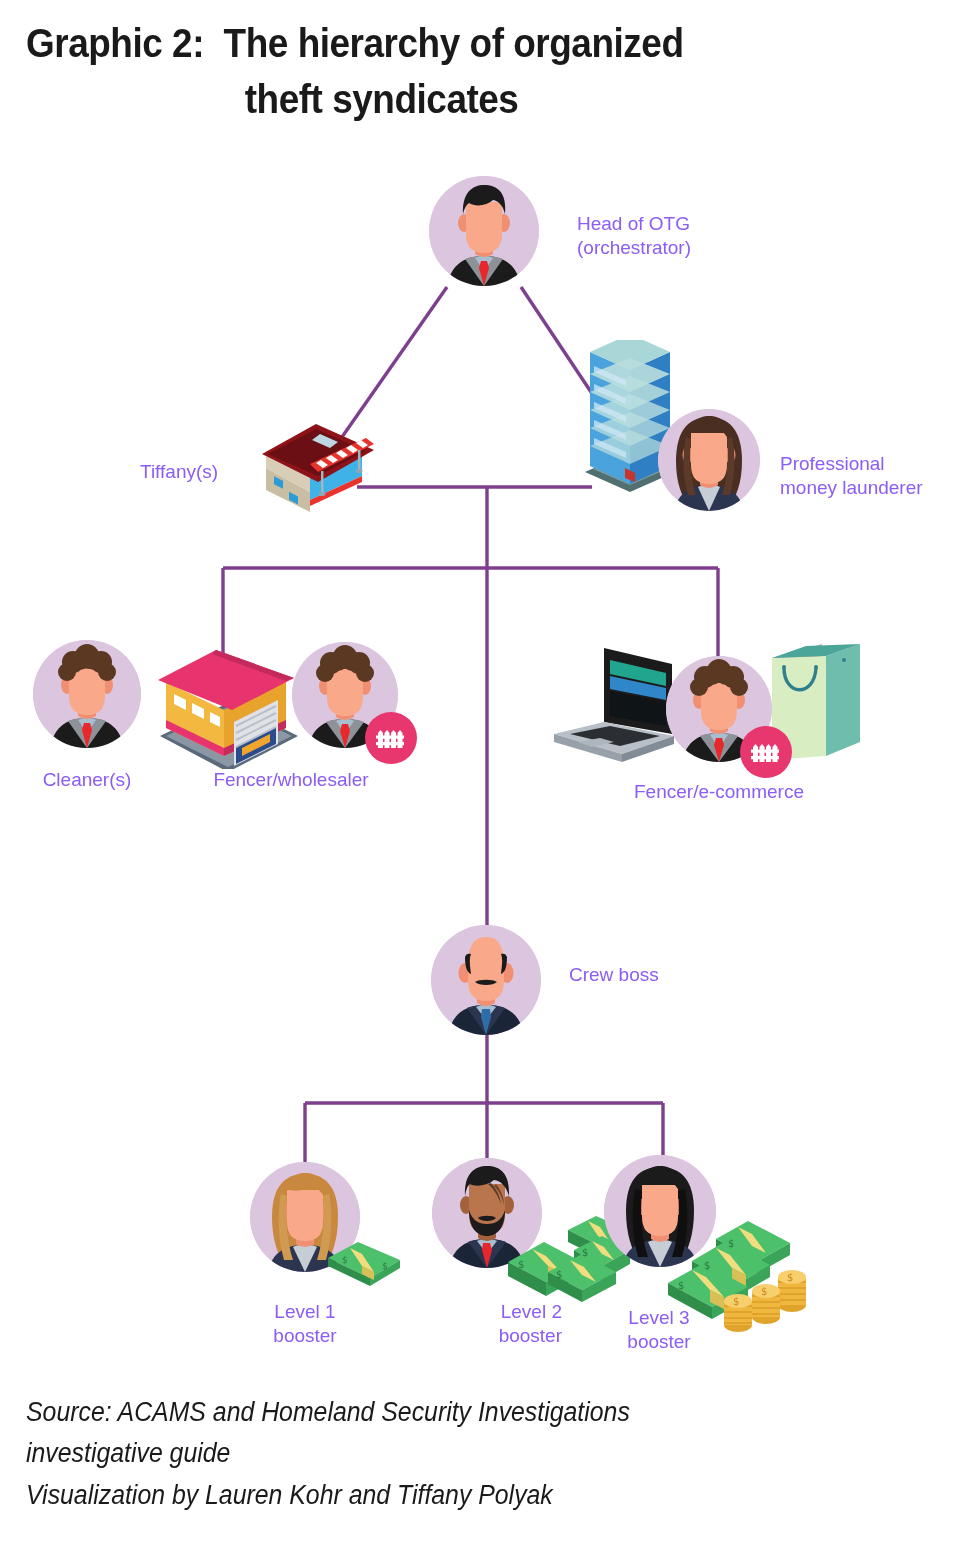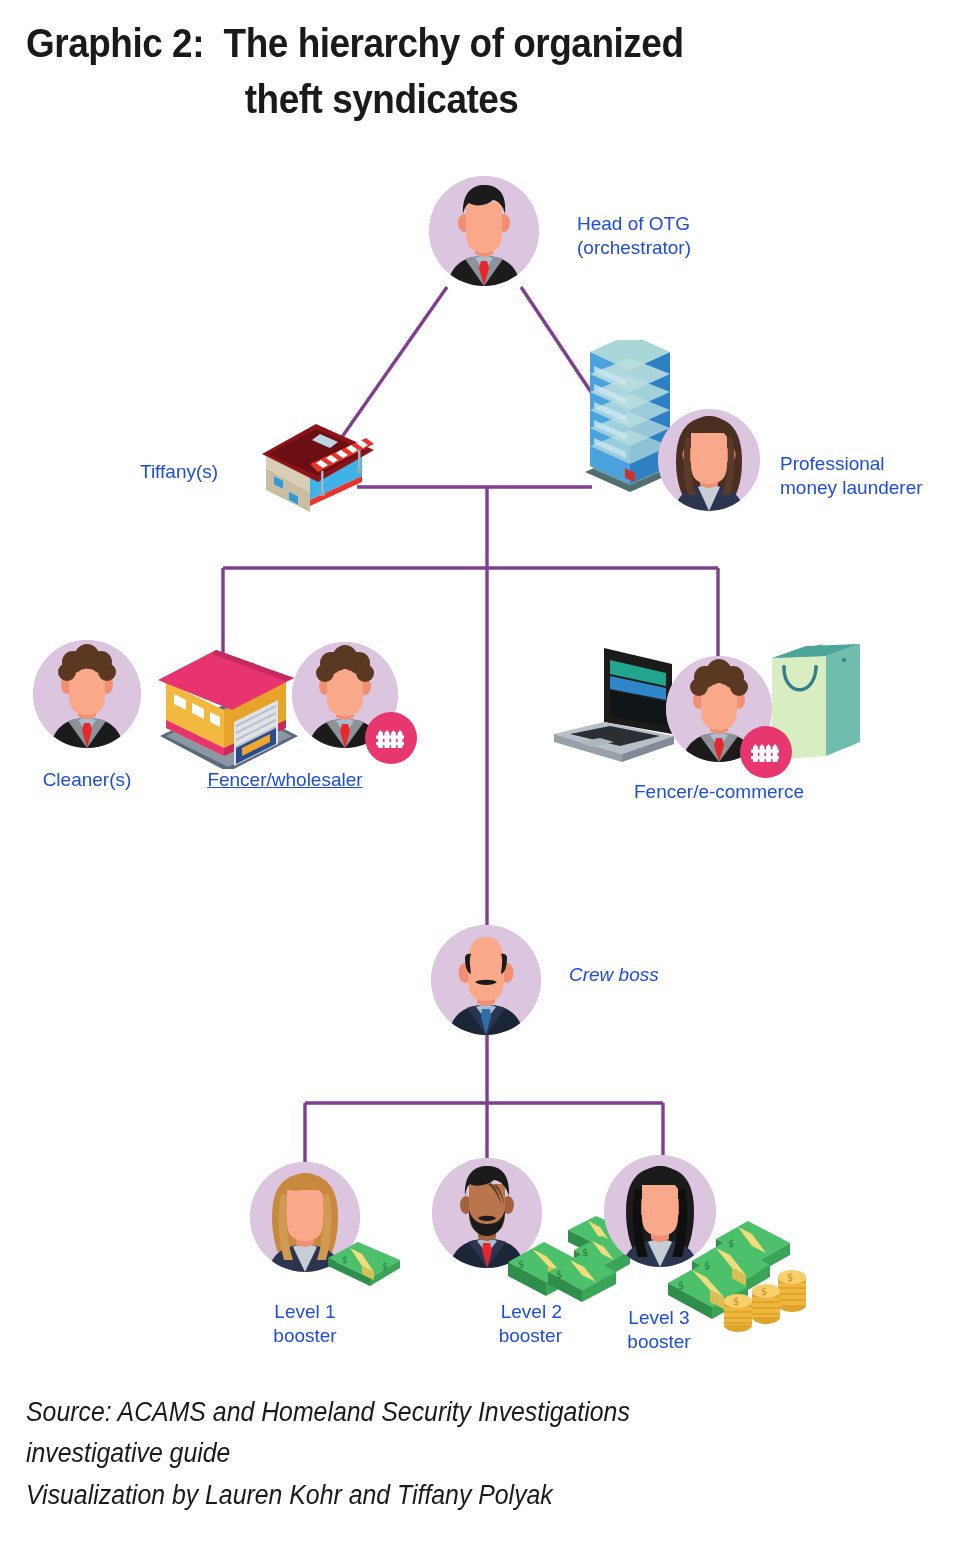--- a/index.html
+++ b/index.html
@@ -51,21 +51,21 @@
   .avatar {
     position: relative;
     border-radius: 50%;
     overflow: hidden;
     background: #dcc5df;
   }
   .label {
     position: absolute;
     font-size: 19px;
     line-height: 1.28;
-    color: #1d4ed8;
+    color: #8b5cf6;
     white-space: pre-line;
     font-family: "Liberation Sans", "DejaVu Sans", sans-serif;
   }
   .label.center { text-align: center; }
   .label.left   { text-align: left; }
 
   
   .fence-badge {
     position: absolute;
     border-radius: 50%;
@@ -341,21 +341,21 @@
       <g fill="#ffffff">
         <path d="M4 12 L6.5 9 L9 12 L9 27 L4 27 Z"></path>
         <path d="M10.5 12 L13 9 L15.5 12 L15.5 27 L10.5 27 Z"></path>
         <path d="M17 12 L19.5 9 L22 12 L22 27 L17 27 Z"></path>
         <path d="M23.5 12 L26 9 L28.5 12 L28.5 27 L23.5 27 Z"></path>
         <rect x="2" y="14.5" width="28" height="3.2"></rect>
         <rect x="2" y="21" width="28" height="3.2"></rect>
       </g>
     </svg>
   </div>
-  <div class="label center" style="left:18px; top:134px; width:230px;text-decoration:underline;">Fencer/wholesaler</div>
+  <div class="label center" style="left:24px; top:134px; width:230px;">Fencer/wholesaler</div>
 </div>
 
 <div class="node" style="left:548px; top:630px;">
 
   <div style="position:absolute; left:0; top:12px;">
     <svg viewBox="0 0 140 120" width="140" height="120">
 
       <path d="M56 6 L124 22 L124 92 L56 80 Z" fill="#1b1b1b"></path>
 
       <path d="M62 16 L118 29 L118 84 L62 74 Z" fill="#1b1b1b"></path>
@@ -447,21 +447,21 @@
       <ellipse cx="76" cy="48" rx="6.5" ry="10" fill="#f08f72"></ellipse>
 
       <path d="M37 40 C37 18 45 12 55 12 C65 12 73 18 73 40 L73 56 q0 20 -18 20 q-18 0 -18 -20 Z" fill="#f9a98a"></path>
 
       <path d="M34 32 C34 44 37 48 40 49 C39 40 38 34 40 29 C37 28 35 29 34 32 Z" fill="#1b1b1b"></path>
       <path d="M76 32 C76 44 73 48 70 49 C71 40 72 34 70 29 C73 28 75 29 76 32 Z" fill="#1b1b1b"></path>
 
       <path d="M44 57 C48 54 62 54 66 57 C62 61 48 61 44 57 Z" fill="#1b1b1b"></path>
     </svg>
   </div>
-  <div class="label left" style="left:138px; top:38px; width:180px;font-style:italic;">Crew boss</div>
+  <div class="label left" style="left:138px; top:38px; width:180px;">Crew boss</div>
 </div>
 
 <div class="node" style="left:250px; top:1162px;">
   <div class="avatar" style="width:110px; height:110px;">
     <svg viewBox="0 0 110 110" width="110" height="110">
       <circle cx="55" cy="55" r="55" fill="#dcc5df"></circle>
 
       <path d="M22 55 C22 24 35 12 55 12 C75 12 88 24 88 55 C88 78 82 92 76 104 L34 104 C28 92 22 78 22 55 Z" fill="#c8893f"></path>
 
       <path d="M18 110 C22 91 34 83 55 83 C76 83 88 91 92 110 Z" fill="#2b3550"></path>

